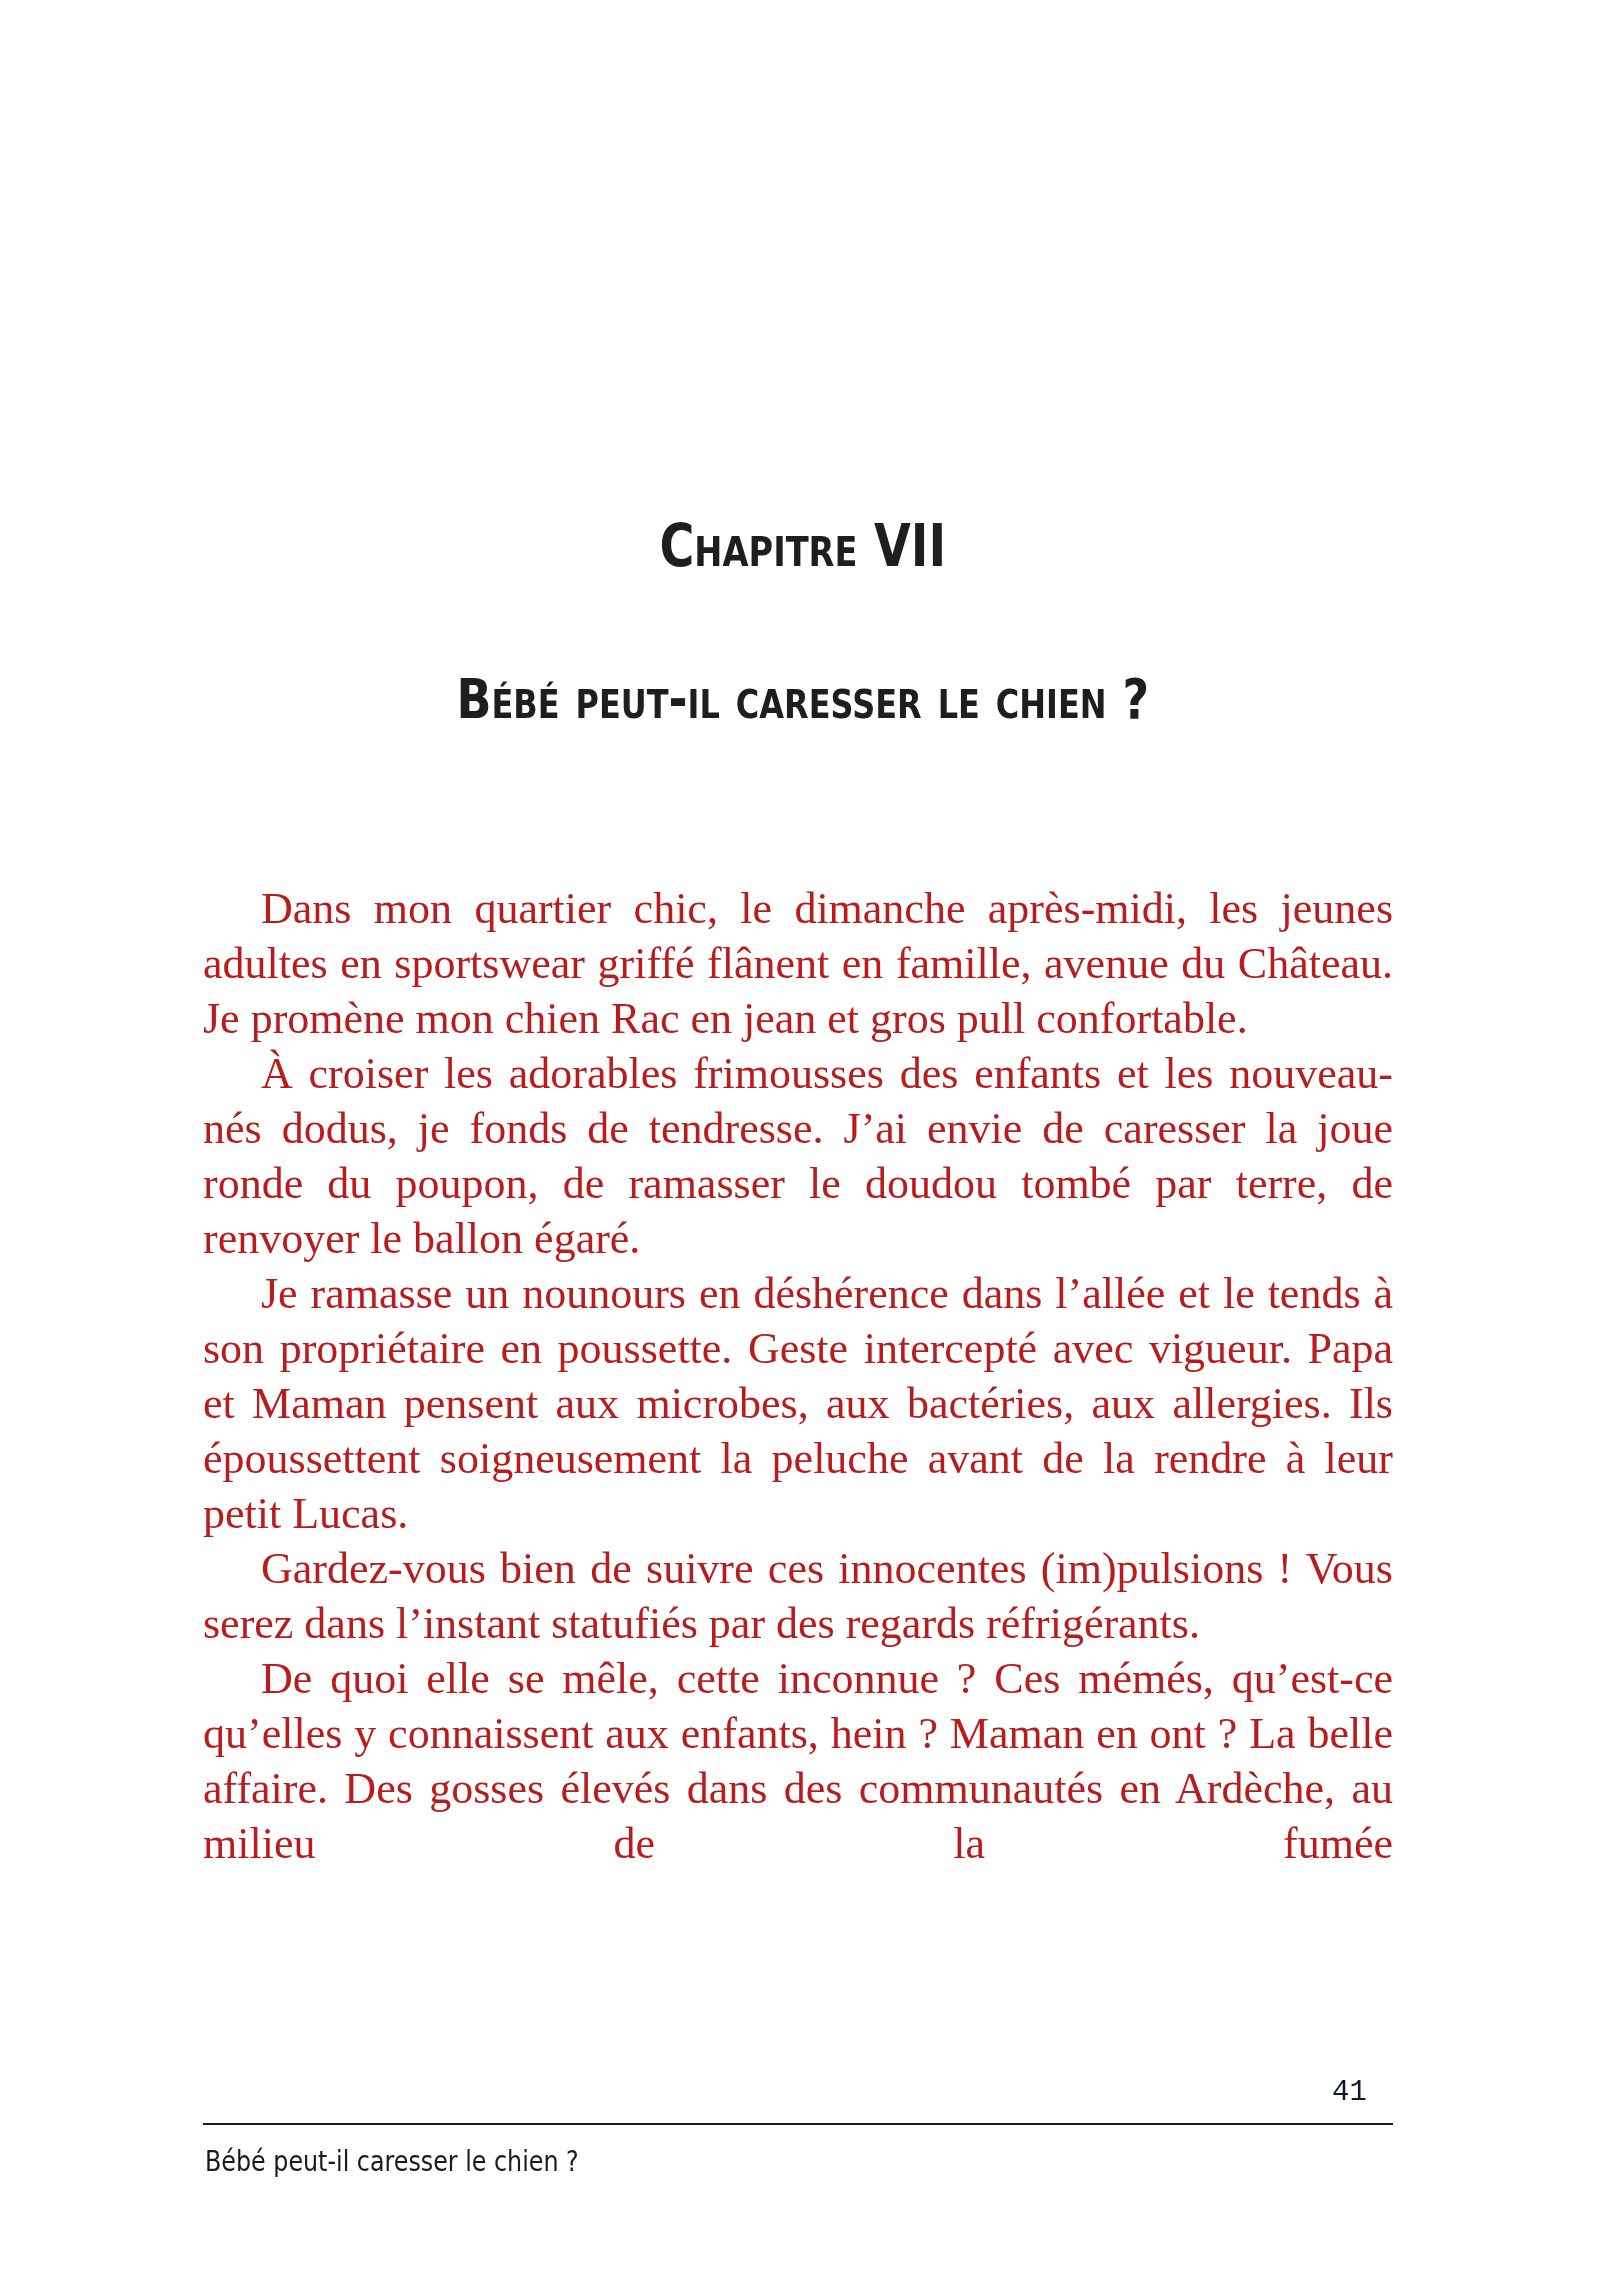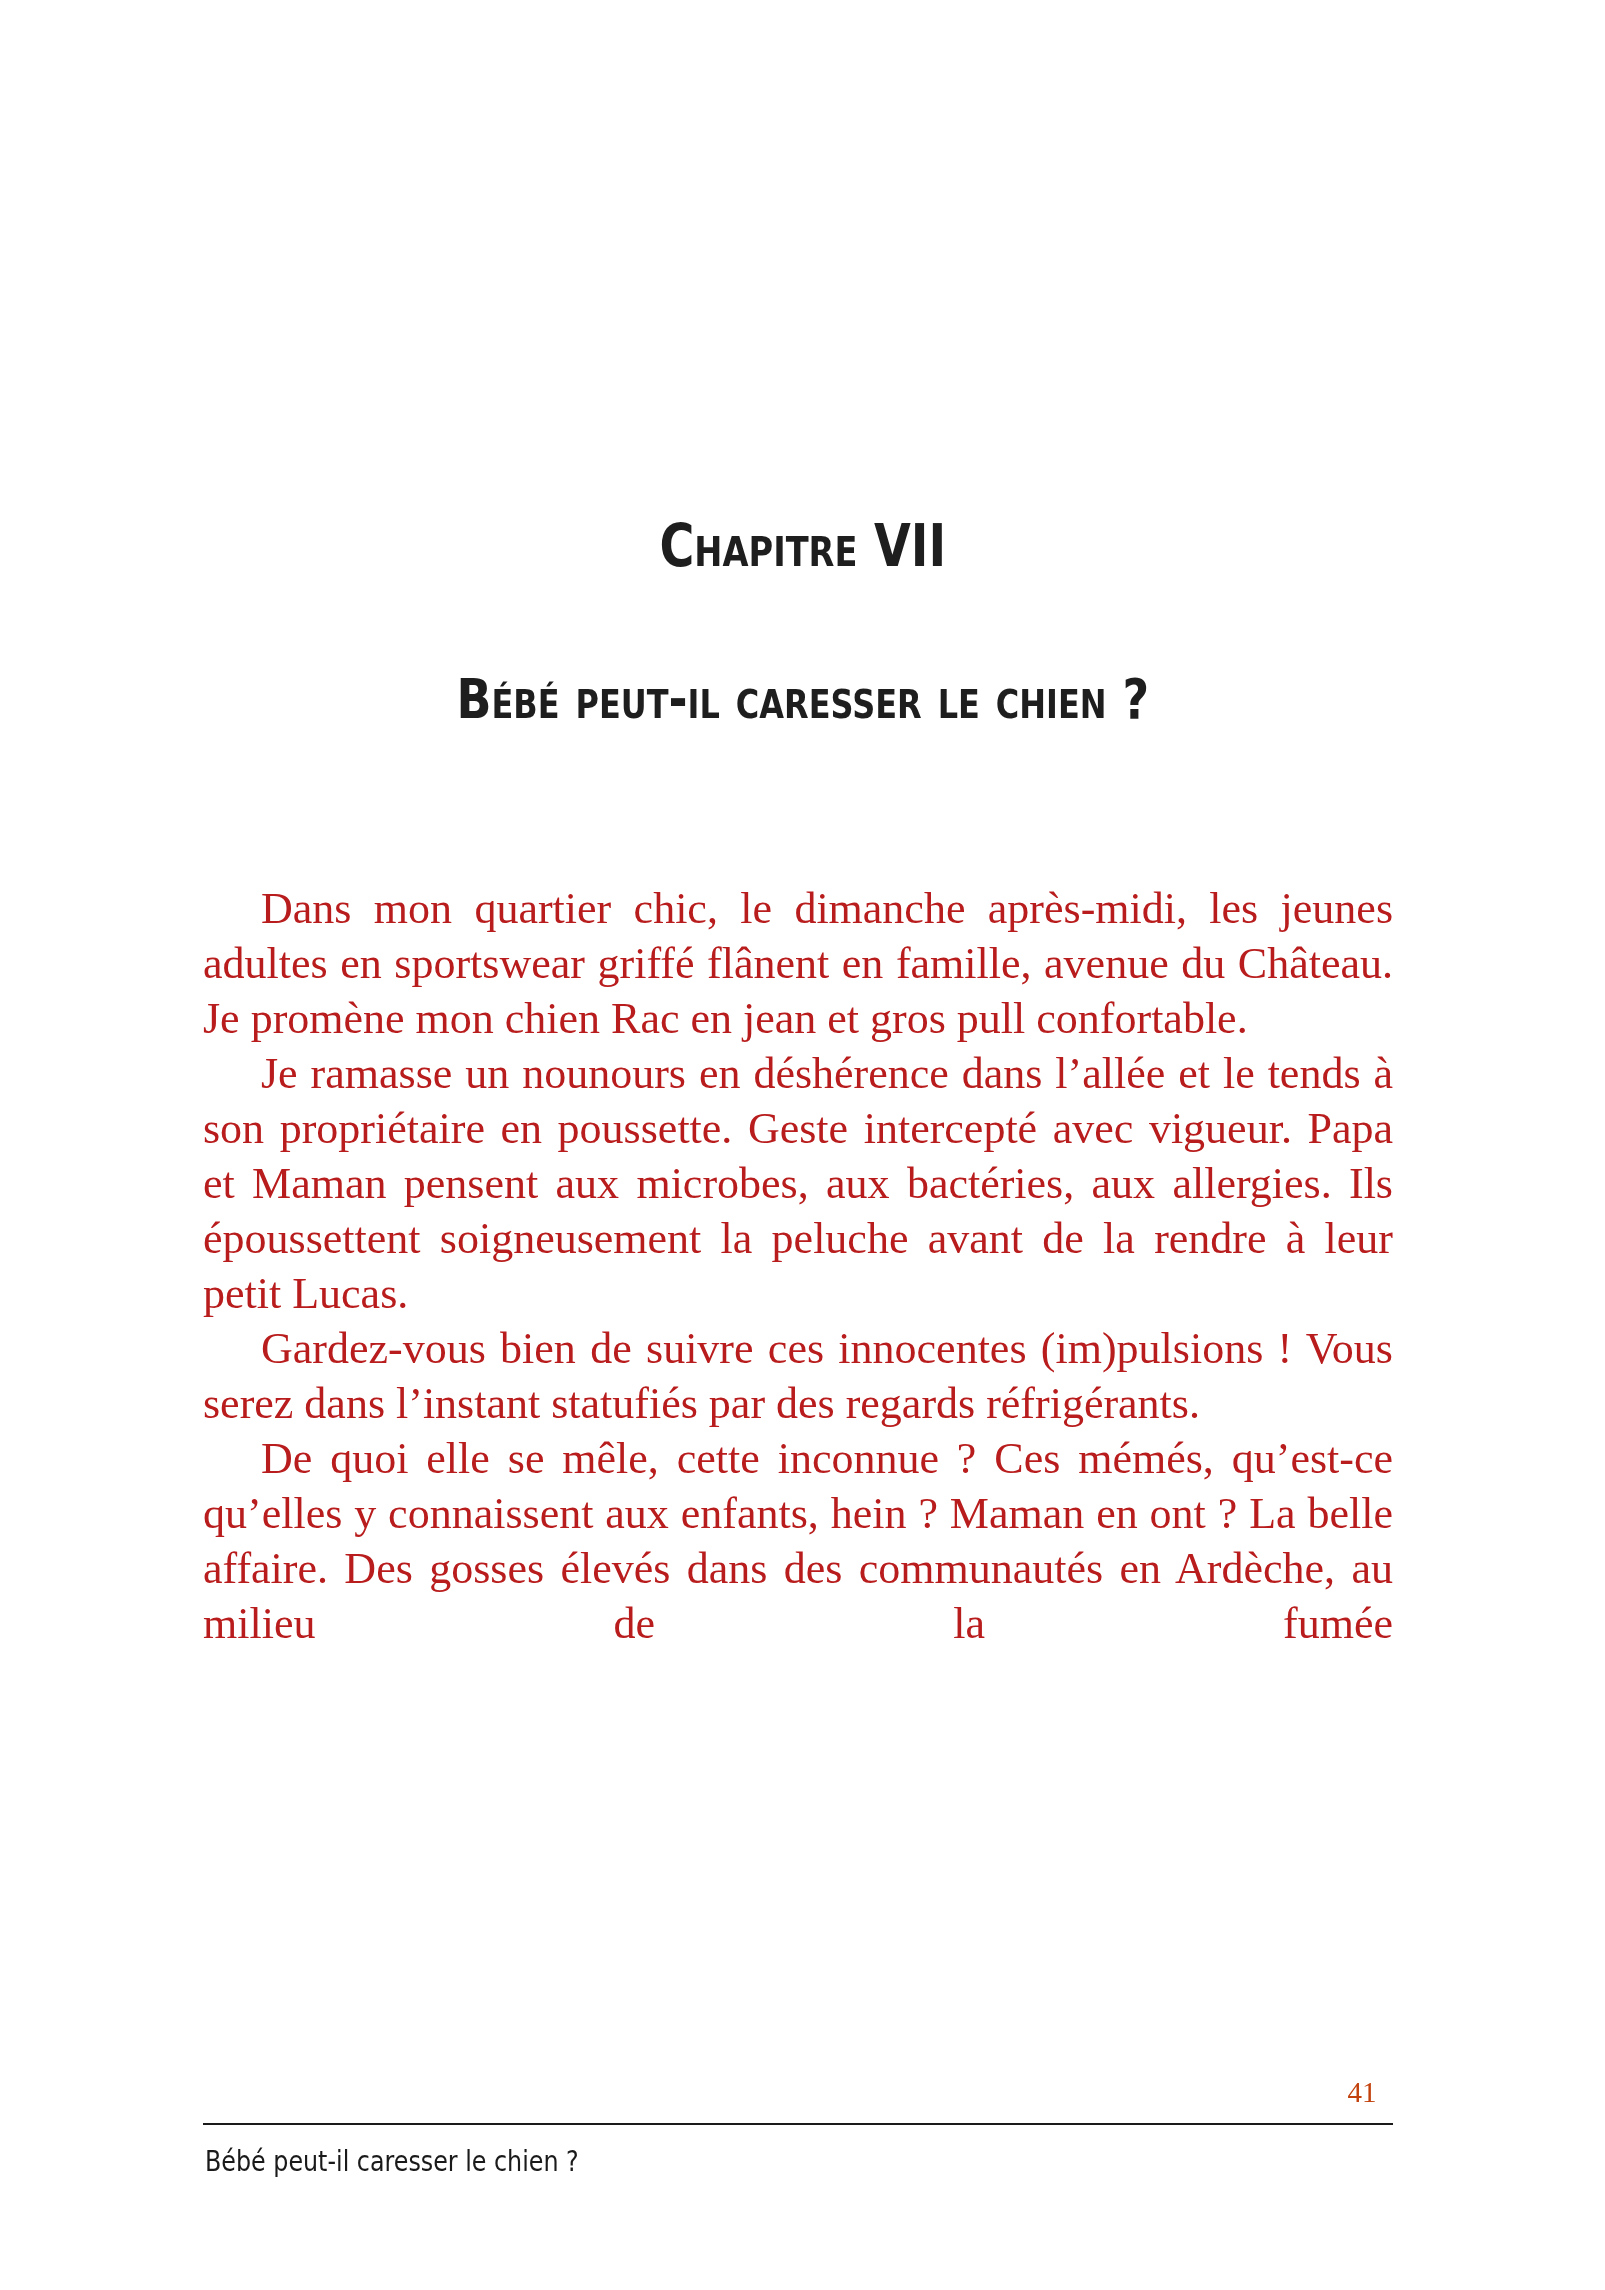--- a/index.html
+++ b/index.html
@@ -19,42 +19,43 @@
     }
     .body-text {
       position: absolute; top: 881px; left: 203px; width: 1190px;
       font-family: "Liberation Serif", serif; font-size: 44px; line-height: 55px;
       text-align: justify; color: #b91c1c;
     }
     .body-text p { margin: 0; text-indent: 58px; }
     .body-text p.first { text-indent: 58px; }
     .body-text p.last { text-align-last: justify; }
     .page-number {
-      position: absolute; top: 2076px; left: 1332px; width: 60px; text-align: center;
-      font-family: Liberation Serif, serif; font-size: 29px; color: #c2410c;
+      position: absolute; top: 2076px; left: 1332px; width: 60px; text-align: left;
+      font-family: Liberation Mono, monospace; font-size: 29px; color: #0f172a;
     }
     .footer-rule {
       position: absolute; top: 2123px; left: 203px; width: 1190px; height: 0;
       border-top: 2.9px solid #1a1a1a;
     }
     .running-footer {
       position: absolute; top: 2145px; left: 205px;
       font-family: "DejaVu Sans", sans-serif; font-size: 28px; color: #1a1a1a;
       transform: scaleX(0.85); transform-origin: 0 0;
     }
   </style>
 </head>
 <body>
 
 <div class="page">
   <div class="chapter-label">Chapitre VII</div>
   <div class="chapter-title">Bébé peut-il caresser le chien ?</div>
 
   <div class="body-text">
     <p class="first">Dans mon quartier chic, le dimanche après-midi, les jeunes adultes en sportswear griffé flânent en famille, avenue du Château. Je promène mon chien Rac en jean et gros pull confortable.</p>
+    <p>À croiser les adorables frimousses des enfants et les nouveau-nés dodus, je fonds de tendresse. J’ai envie de caresser la joue ronde du poupon, de ramasser le doudou tombé par terre, de renvoyer le ballon égaré.</p>
     <p>Je ramasse un nounours en déshérence dans l’allée et le tends à son propriétaire en poussette. Geste intercepté avec vigueur. Papa et Maman pensent aux microbes, aux bactéries, aux allergies. Ils époussettent soigneusement la peluche avant de la rendre à leur petit Lucas.</p>
     <p>Gardez-vous bien de suivre ces innocentes (im)pulsions ! Vous serez dans l’instant statufiés par des regards réfrigérants.</p>
     <p class="last">De quoi elle se mêle, cette inconnue ? Ces mémés, qu’est-ce qu’elles y connaissent aux enfants, hein ? Maman en ont ? La belle affaire. Des gosses élevés dans des communautés en Ardèche, au milieu de la fumée</p>
   </div>
 
   <div class="page-number">41</div>
   <div class="footer-rule"></div>
   <div class="running-footer">Bébé peut-il caresser le chien ?</div>
 </div>
 

